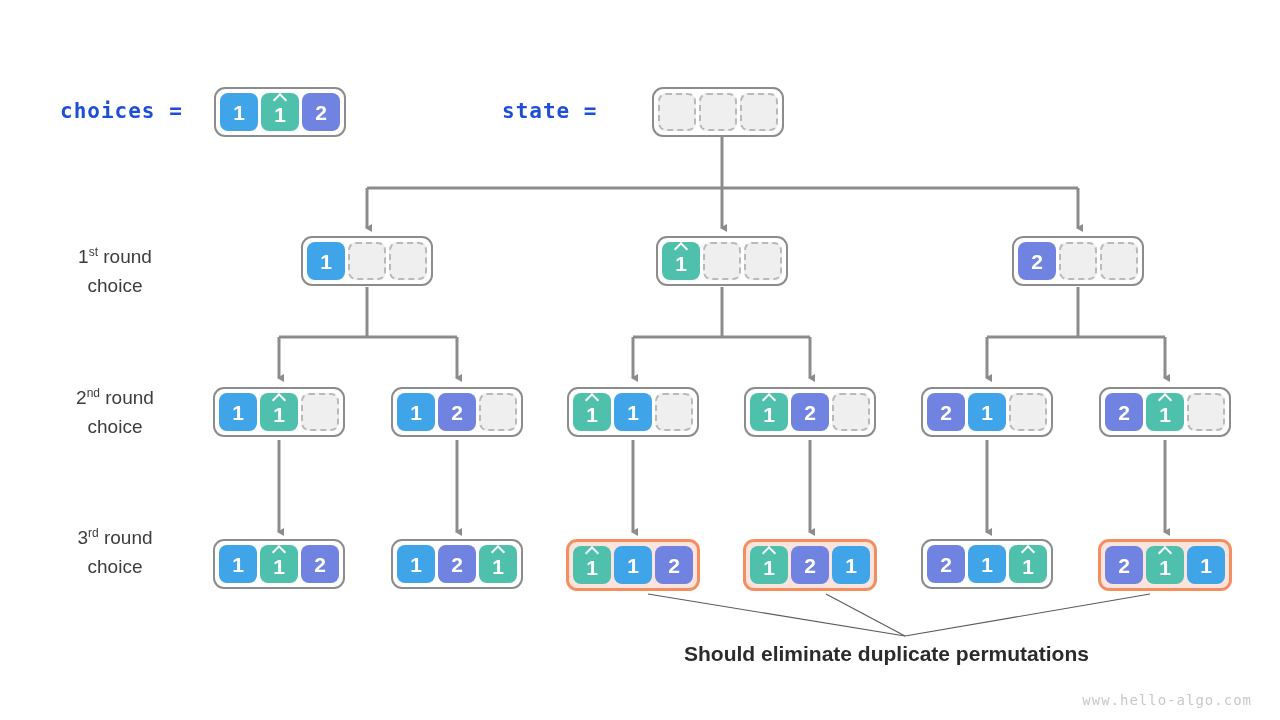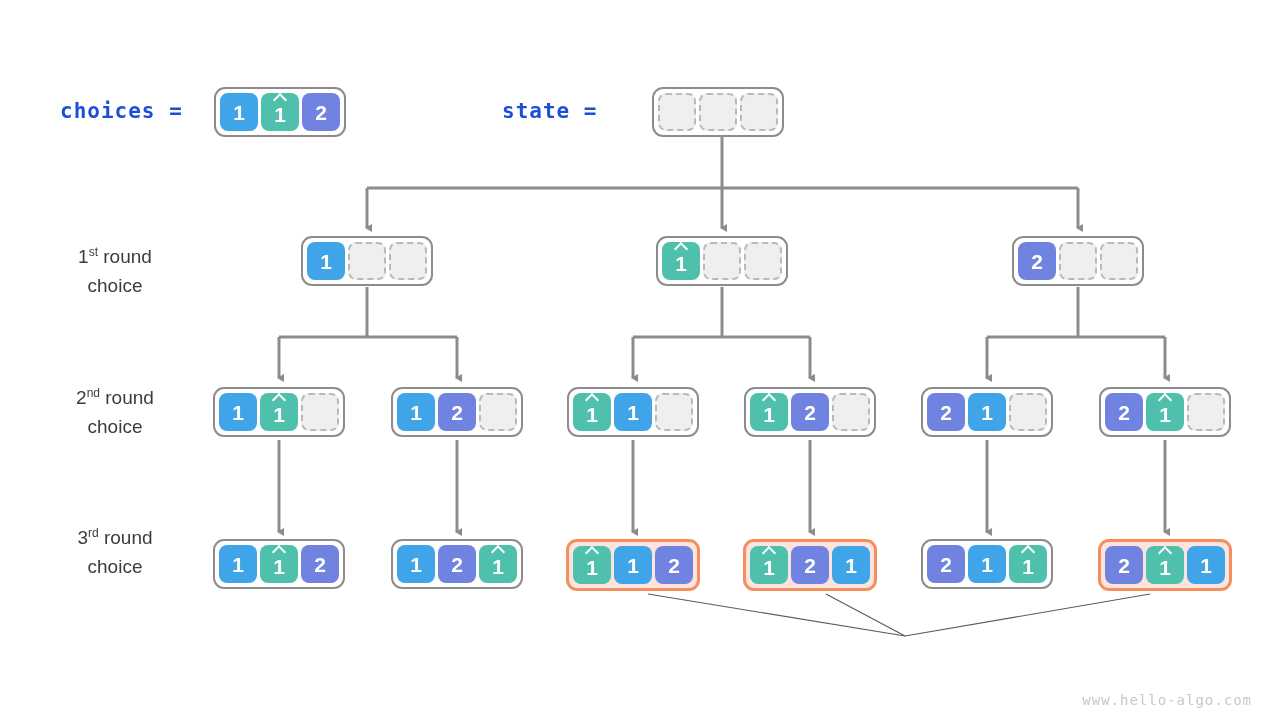--- a/index.html
+++ b/index.html
@@ -342,16 +342,17 @@
         </div>
         <div class="slot green">
           <span class="val hat">1</span>
         </div>
         <div class="slot blue">
           <span class="val">1</span>
         </div>
       </div>
     </div>
 
+  <div class="caption" style="left:684px;top:642px;">Should eliminate duplicate permutations</div>
 
   <div class="watermark">www.hello-algo.com</div>
 
 </div>
 
 </body></html>

